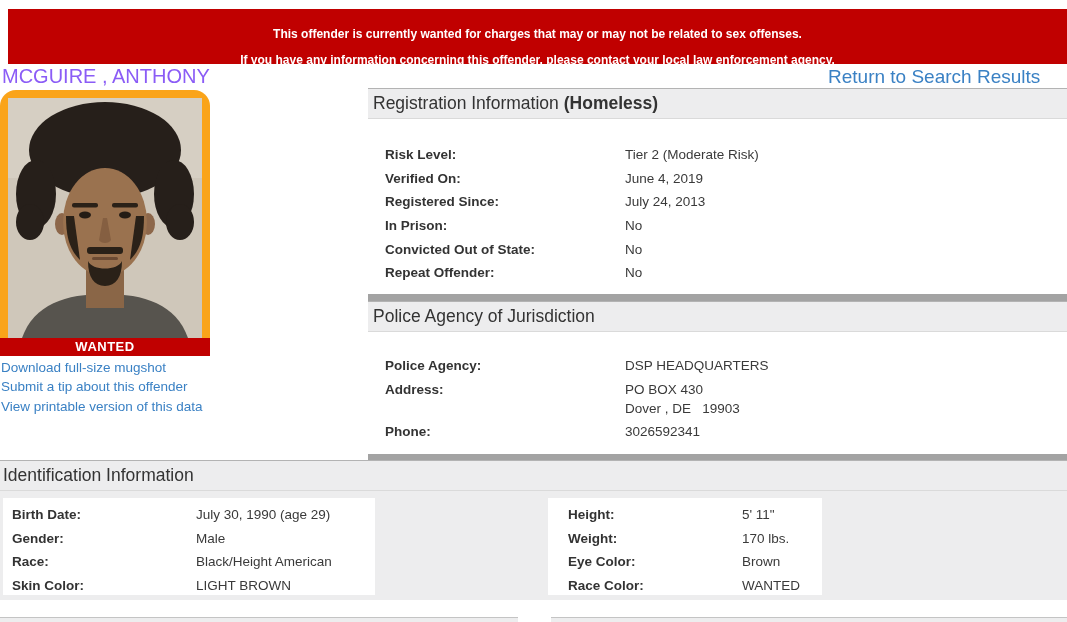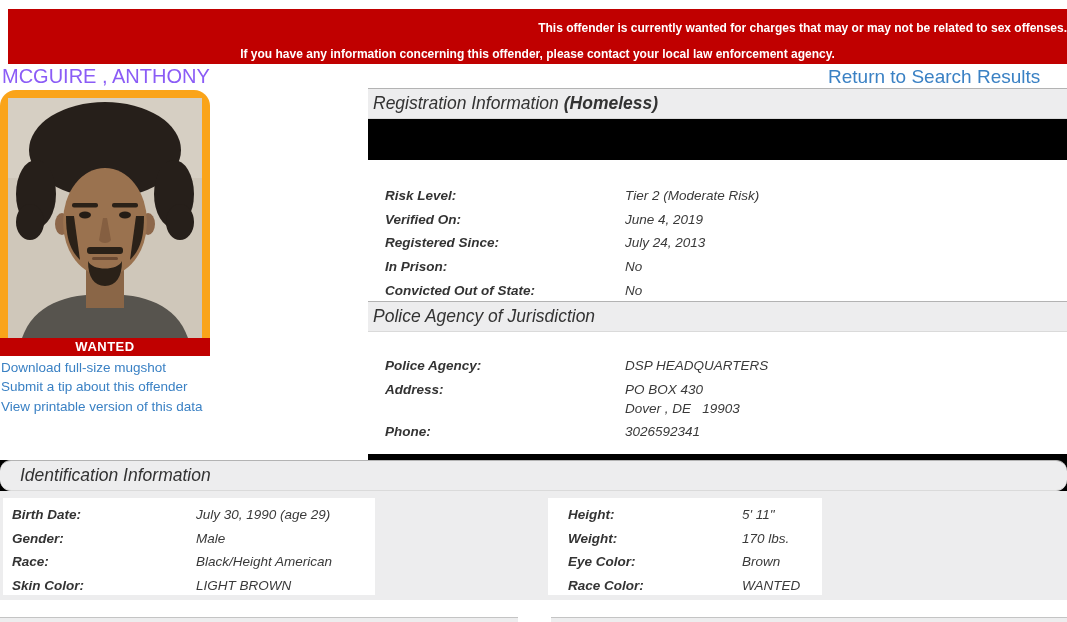--- a/index.html
+++ b/index.html
@@ -11,21 +11,21 @@
     font-family: "Liberation Sans", sans-serif;
     color: #333;
   }
 
   
   .banner {
     position: absolute; left: 8px; top: 9px; width: 1059px; height: 55px;
     background: #c00000; color: #fff; text-align: center;
     font-size: 12px; font-weight: bold;
   }
-  .banner .line1 { padding-top: 12px; text-align: right; }
+  .banner .line1 { padding-top: 18px; }
   .banner .line2 { padding-top: 12px; }
 
   
   .offender-name {
     position: absolute; left: 2px; top: 65px;
     font-size: 20px; color: #8b5cf6; white-space: nowrap;
   }
   .return-link {
     position: absolute; left: 828px; top: 66px;
     font-size: 19px; color: #3a81c4; white-space: nowrap; cursor: pointer;
@@ -41,44 +41,44 @@
   .wanted-band {
     position: absolute; left: 0; bottom: 0; width: 210px; height: 18px;
     background: #c00000; color: #fff; font-weight: bold; font-size: 13px;
     line-height: 18px; text-align: center; letter-spacing: .5px;
   }
 
   .mug-links { position: absolute; left: 1px; top: 358px; font-size: 13.5px; line-height: 19.3px; }
   .mug-links div { color: #3a81c4; cursor: pointer; white-space: nowrap; }
 
   
-  .section { position: absolute; background: #000000; font-style: italic; }
+  .section { position: absolute; background: #a3a3a3; }
   .sec-head {
     height: 31px; line-height: 29px;
     border-top: 1px solid #b3b3b3; border-bottom: 1px solid #dadada;
     background: #ededee; font-size: 17.5px; color: #333;
     padding-left: 5px; white-space: nowrap;
   }
   .sec-head b { margin-left: 5px; }
   .sec-body { background: #fff; }
 
   .frow { margin-bottom: 4.7px; line-height: 19px; font-size: 13.5px; }
   .frow .lbl { display: inline-block; vertical-align: top; font-weight: bold; color: #333; }
   .frow .val { display: inline-block; vertical-align: top; color: #3a3a3a; white-space: pre-wrap; }
 
   #registration { left: 368px; top: 88px; width: 699px; padding-bottom: 12px; }
-  #registration .sec-body { padding: 26px 24px 7px 17px; margin-top: 41px; }
+  #registration .sec-body { padding: 26px 24px 7px 17px; }
   #registration .lbl { width: 240px; }
 
   #police { left: 368px; top: 301px; width: 699px; padding-bottom: 8px; }
   #police .sec-body { padding: 24px 10px 8px 17px; }
   #police .lbl { width: 240px; }
 
   #identification { left: 0; top: 460px; width: 1067px; }
-  #identification .sec-head { padding-left: 20px; border-radius: 11px; }
+  #identification .sec-head { padding-left: 3px; }
   .id-body { position: relative; height: 109px; background: #ededee; }
   .id-table { position: absolute; top: 7px; background: #fff; padding: 7px 0 6px 9px; height: 97px; }
   .id-left  { left: 3px;  width: 372px; }
   .id-right { left: 548px; width: 274px; padding-left: 20px; }
   .id-left .lbl  { width: 184px; }
   .id-right .lbl { width: 174px; }
 
   .next-strip {
     position: absolute; top: 617px; height: 5px;
     background: #ededee; border-top: 1px solid #c4c4c4;

